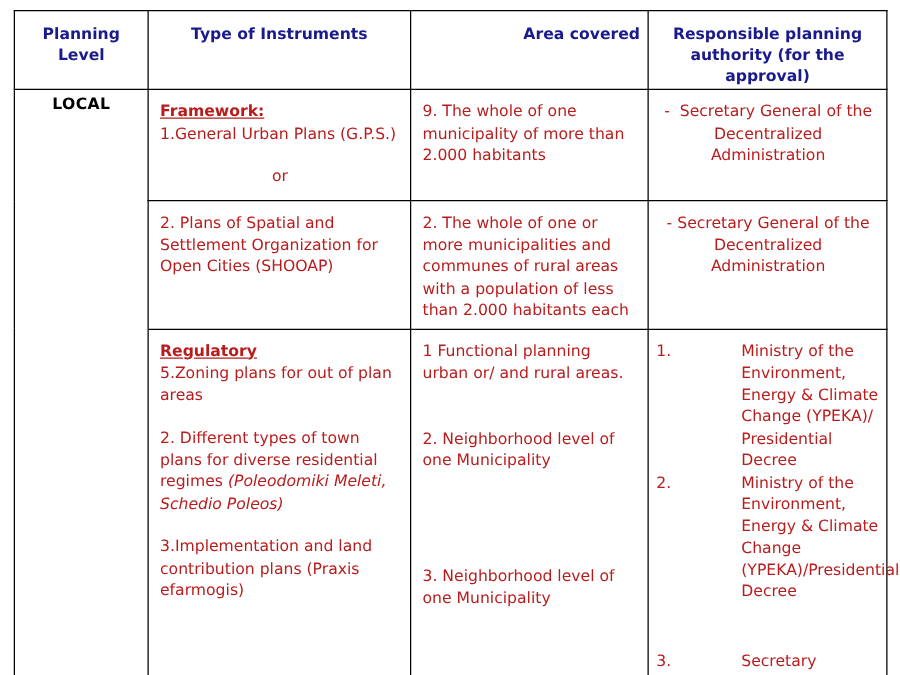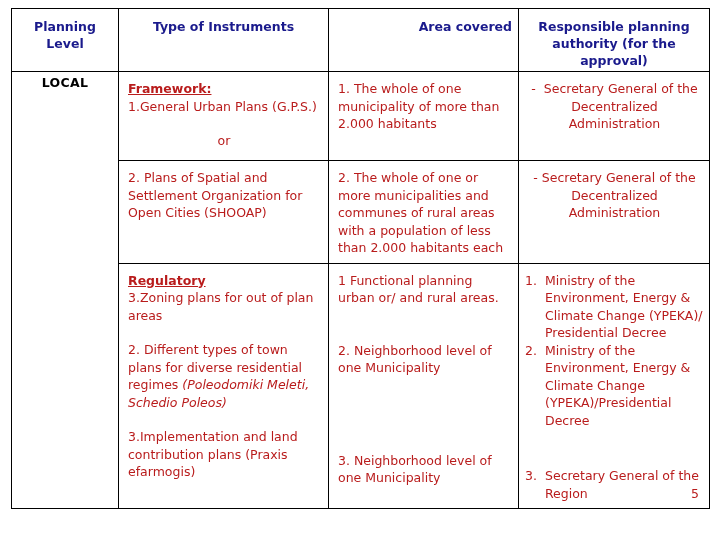--- a/index.html
+++ b/index.html
@@ -101,20 +101,21 @@
     display: flex;
     align-items: flex-start;
   }
   .numrow .num {
     flex: 0 0 auto;
     width: 20px;
     text-align: left;
   }
   .numrow .txt {
     flex: 1 1 auto;
+    margin-left: 48px;
   }
 
   .pagenum {
     float: right;
     margin-right: 6px;
   }
 
   
   .blk + .blk { margin-top: 17px; }
 </style>
@@ -157,21 +158,21 @@
 
         <td style="height:88px;">
           <div class="cell">
             <div><span class="u-bold-underline">Framework:</span></div>
             <div>1.General Urban Plans (G.P.S.)</div>
             <div class="or-line">or</div>
           </div>
         </td>
 
         <td>
-          <div class="cell">1. The whole of one municipality of more than 2.000 habitants</div>
+          <div class="cell">9. The whole of one municipality of more than 2.000 habitants</div>
         </td>
 
         <td>
           <div class="cell center">
             <span>-</span>&nbsp;
             <span>Secretary General of the Decentralized Administration</span>
           </div>
         </td>
       </tr>
 
@@ -189,21 +190,21 @@
         </td>
       </tr>
 
       <tr>
         <td style="border-top:none;"></td>
 
         <td>
           <div class="cell">
             <div class="blk">
               <div><span class="u-bold-underline">Regulatory</span></div>
-              <div>3.Zoning plans for out of plan areas</div>
+              <div>5.Zoning plans for out of plan areas</div>
             </div>
             <div class="blk">
               <span>2. Different types of town plans for diverse residential regimes </span><span class="ital">(Poleodomiki Meleti, Schedio Poleos)</span>
             </div>
             <div class="blk" style="">
               <div>3.Implementation and land contribution plans (Praxis efarmogis)</div>
             </div>
           </div>
         </td>
 

